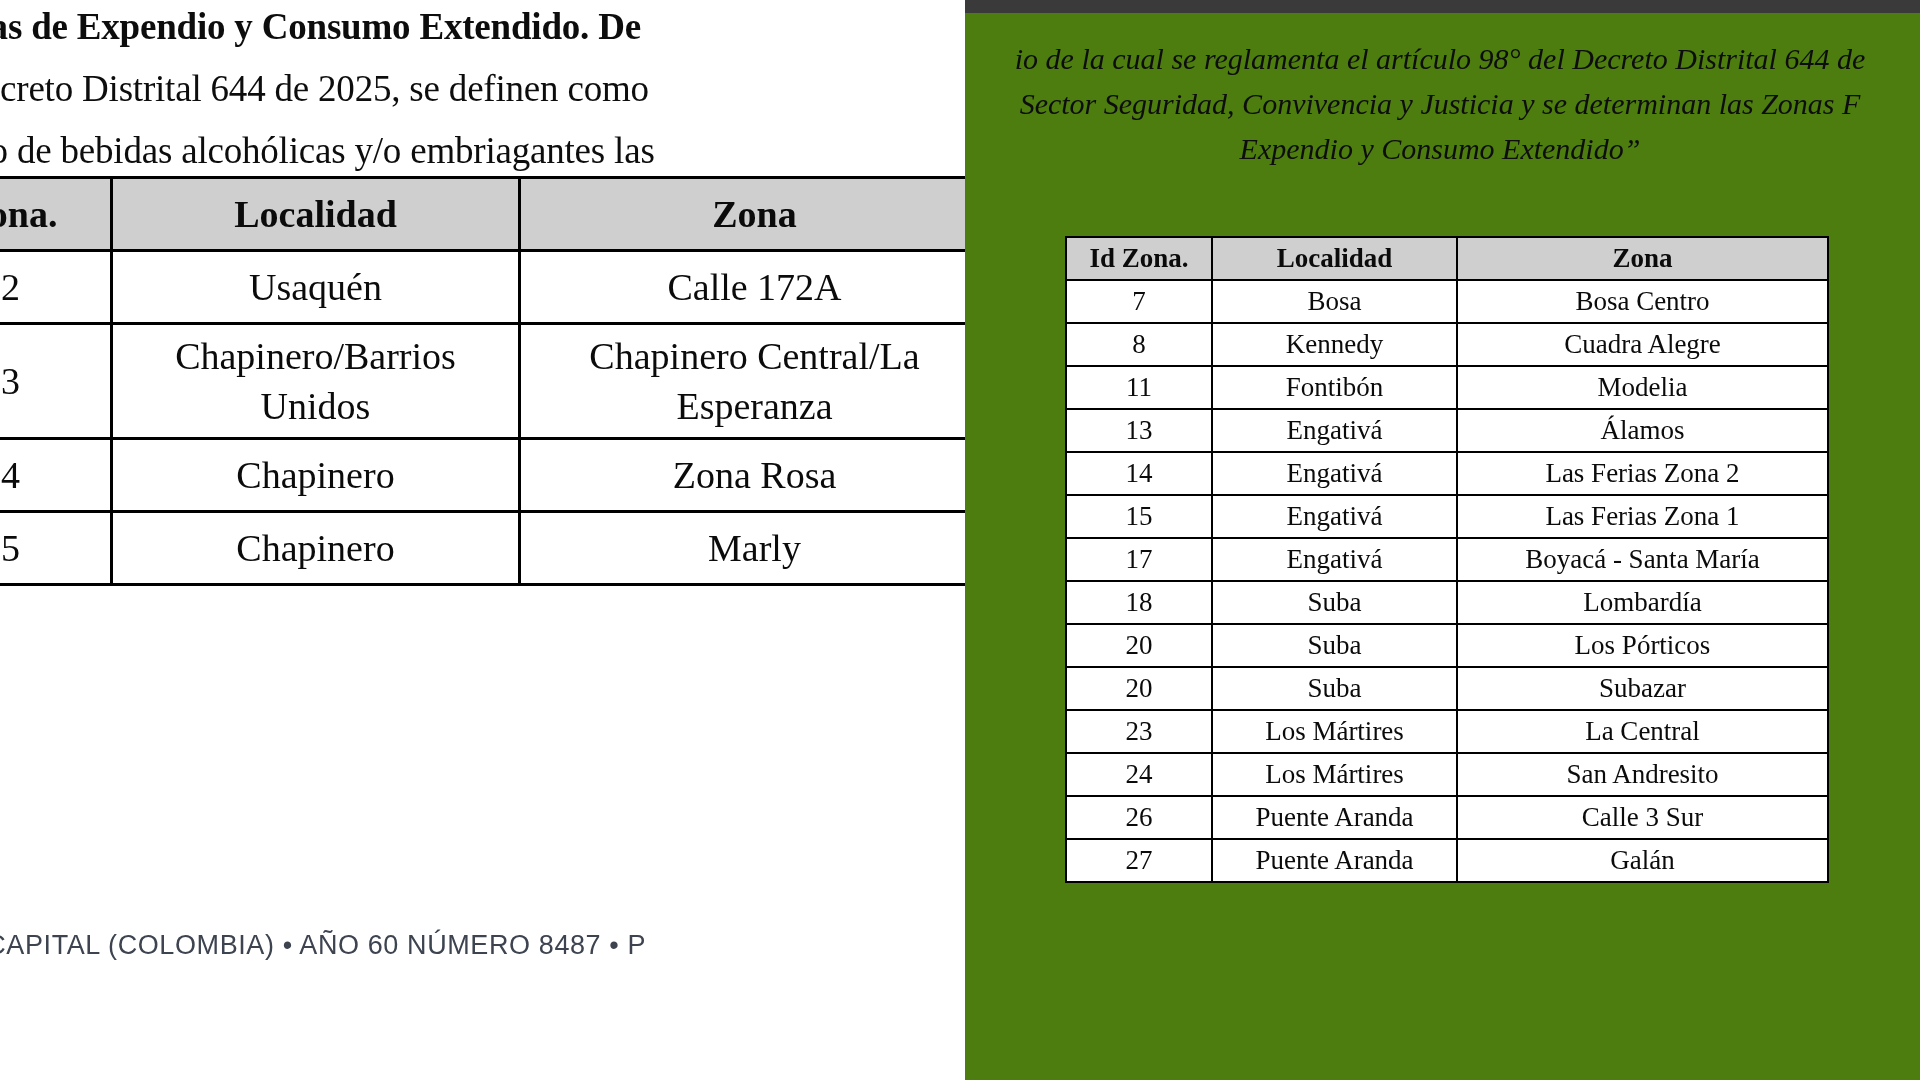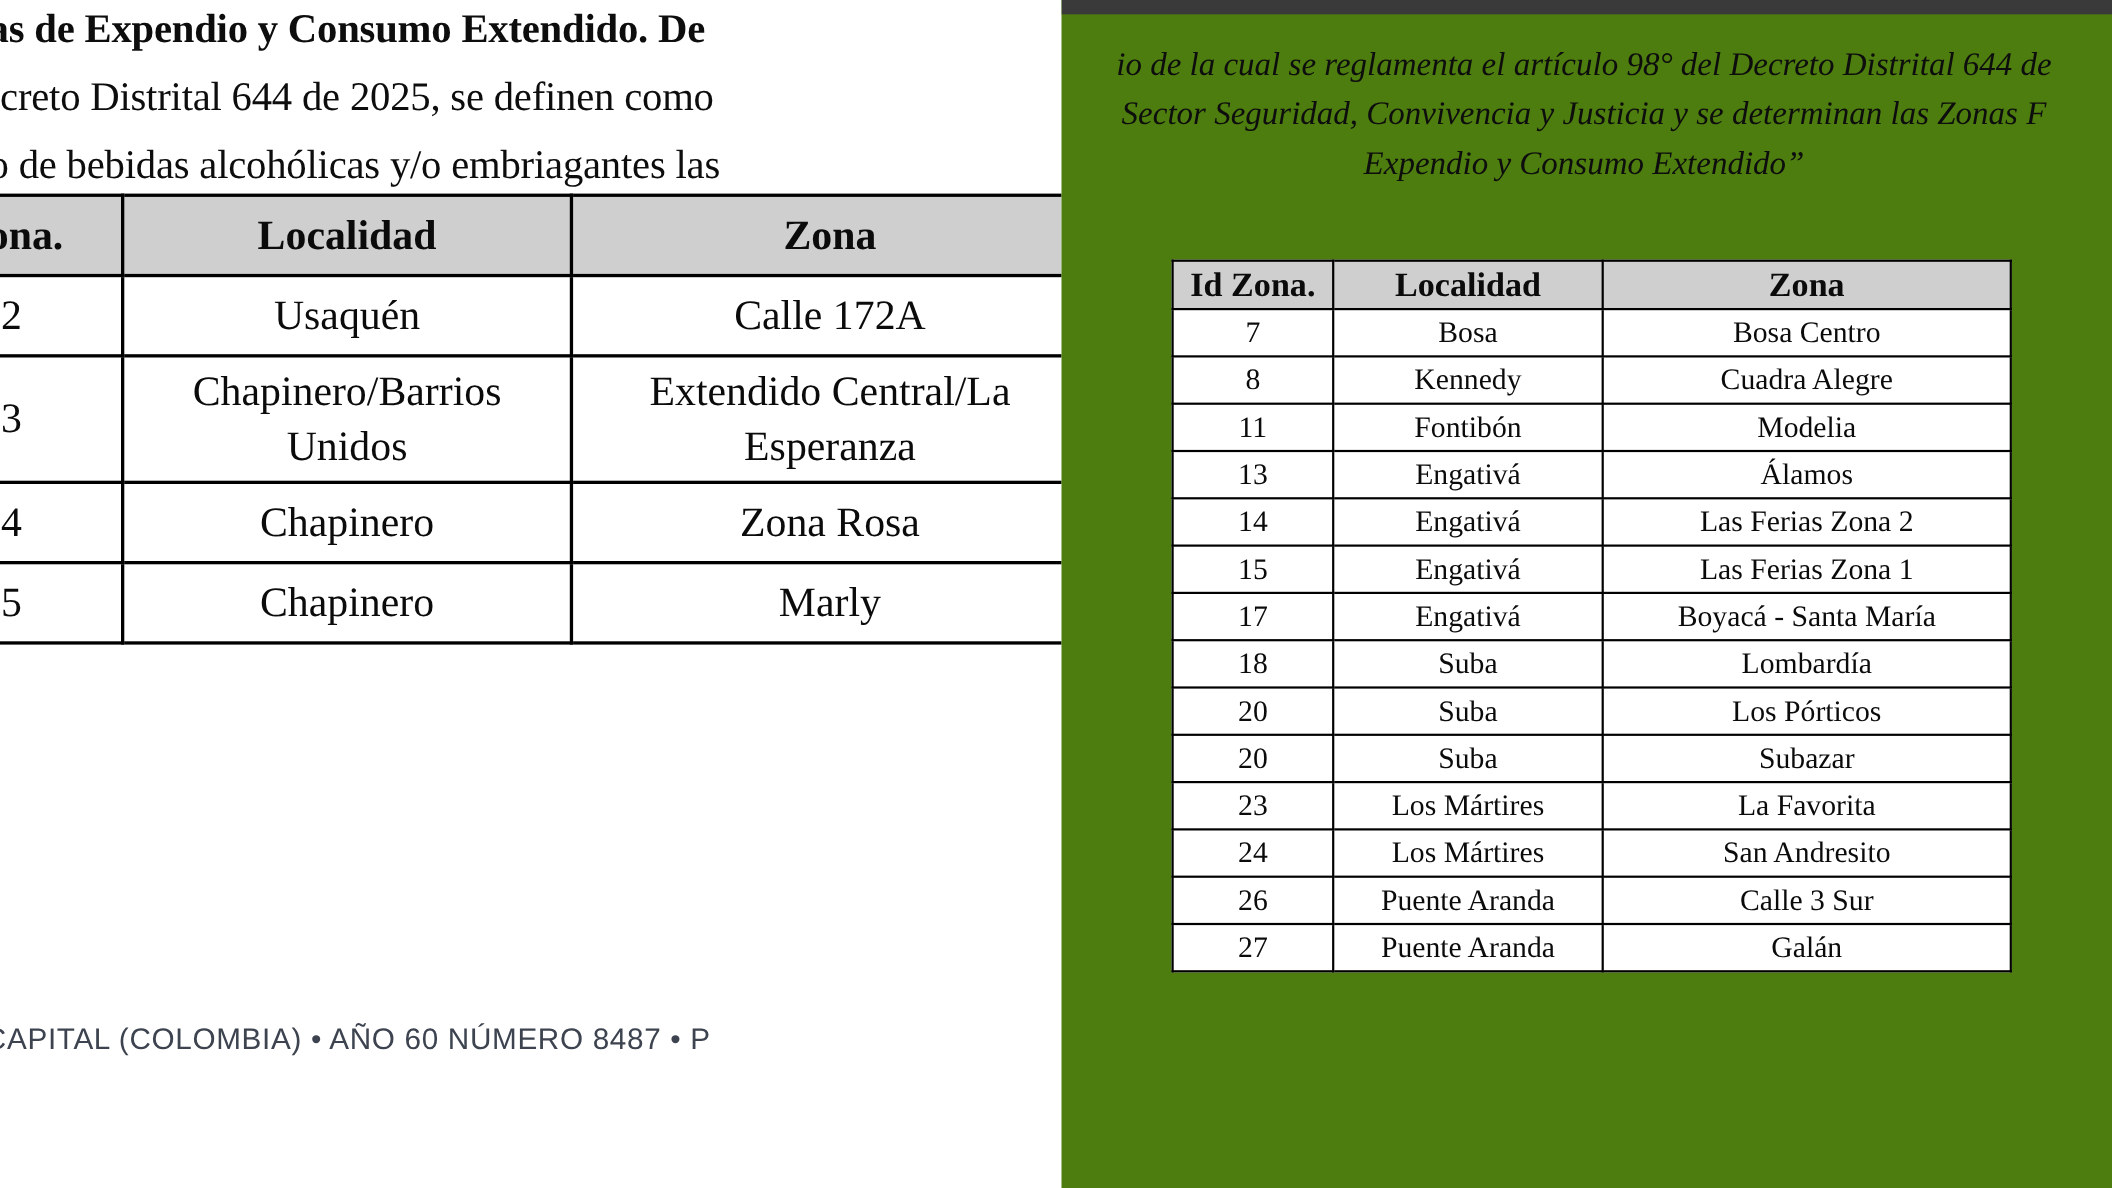--- a/index.html
+++ b/index.html
@@ -133,21 +133,21 @@
     top: 236px;
     width: 762px;
   }
   #right-table { width: 762px; }
   #right-table th, #right-table td {
     font-size: 27px;
     padding: 3px 4px;
     height: 35px;
     border-width: 2px;
   }
-  #right-table th { font-size: 31px; }
+  #right-table th { font-size: 27px; }
   #right-table col.c-id   { width: 146px; }
   #right-table col.c-loc  { width: 245px; }
   #right-table col.c-zona { width: 371px; }
 </style>
 </head>
 <body>
 
 <div id="left-panel">
 
   <div id="left-body-text">
@@ -172,21 +172,21 @@
       </thead>
       <tbody>
         <tr>
           <td>2</td>
           <td>Usaquén</td>
           <td>Calle 172A</td>
         </tr>
         <tr>
           <td>3</td>
           <td class="two-line">Chapinero/Barrios Unidos</td>
-          <td class="two-line">Extendido Central/La Esperanza</td>
+          <td class="two-line">Chapinero Central/La Esperanza</td>
         </tr>
         <tr>
           <td>4</td>
           <td>Chapinero</td>
           <td>Zona Rosa</td>
         </tr>
         <tr>
           <td>5</td>
           <td>Chapinero</td>
           <td>Marly</td>
@@ -269,21 +269,21 @@
             <td>Los Pórticos</td>
           </tr>
           <tr>
             <td>20</td>
             <td>Suba</td>
             <td>Subazar</td>
           </tr>
           <tr>
             <td>23</td>
             <td>Los Mártires</td>
-            <td>La Favorita</td>
+            <td>La Central</td>
           </tr>
           <tr>
             <td>24</td>
             <td>Los Mártires</td>
             <td>San Andresito</td>
           </tr>
           <tr>
             <td>26</td>
             <td>Puente Aranda</td>
             <td>Calle 3 Sur</td>

